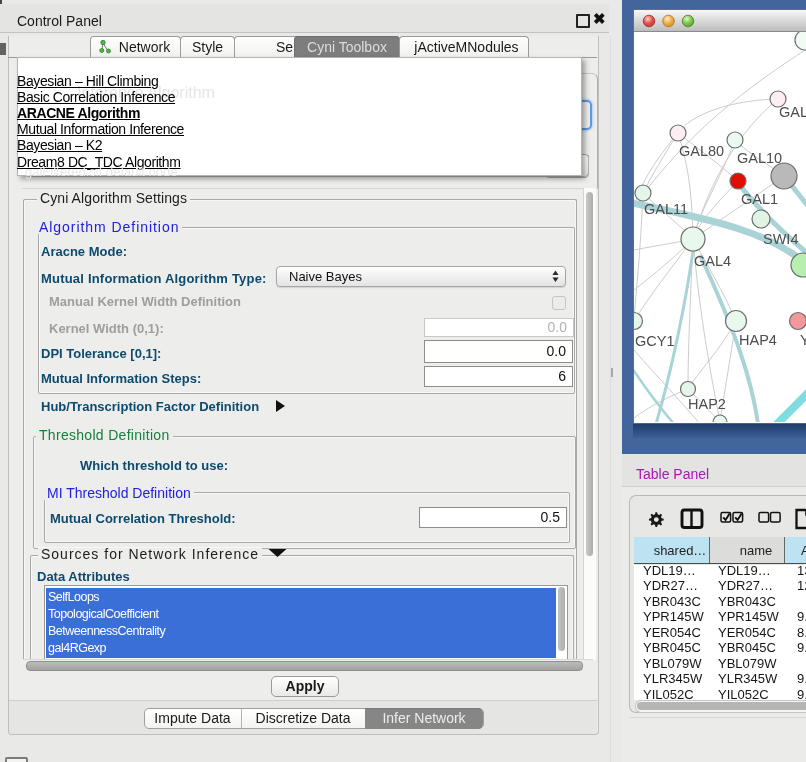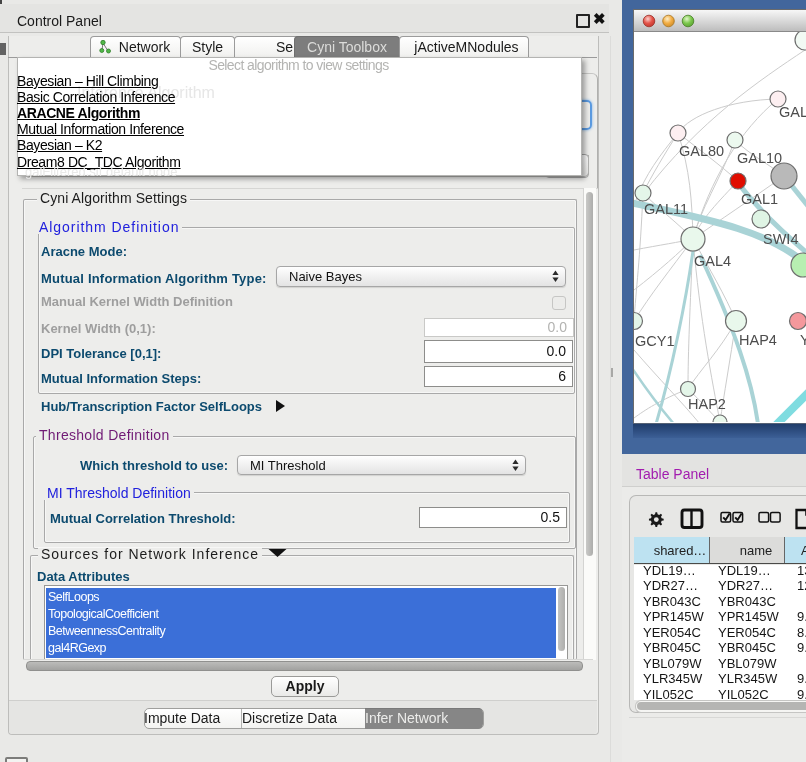--- a/index.html
+++ b/index.html
@@ -1,32 +1,32 @@
 <!DOCTYPE html>
 <html><head>
 <meta charset="utf-8">
 <style>
 html,body{margin:0;padding:0;}
 #app{position:relative;width:806px;height:762px;background:#e9e9e7;overflow:hidden;
   font-family:"Liberation Sans",sans-serif;font-size:13px;color:#111;}
 .abs{position:absolute;}
 .lbl{position:absolute;font-weight:bold;color:#0c4a6e;white-space:nowrap;}
-.glbl{position:absolute;font-weight:bold;color:#9e9e9e;white-space:nowrap;}
+.glbl{position:absolute;font-weight:bold;color:#9e9e9e;white-space:nowrap;margin-left:8px;}
 .combo{position:absolute;border:1px solid #a6a6a6;border-radius:4px;
   background:linear-gradient(#ffffff,#f2f2f2 45%,#e3e3e3);box-shadow:0 1px 1px rgba(0,0,0,0.12);}
 .combo .ct{position:absolute;left:12px;top:3px;color:#111;line-height:14px;}
 .combo .ar{position:absolute;right:4px;top:1px;height:16px;}
 .tfield{position:absolute;background:#fff;border:1px solid #999;color:#111;text-align:right;padding-right:6px;}
 .group{position:absolute;border:1px solid #a9a9a9;border-radius:2px;box-shadow:inset 0 0 0 1px rgba(255,255,255,0.55);}
 .gtitle{position:absolute;background:#ededeb;padding:0 3px;white-space:nowrap;line-height:13px;}
 .tab{position:absolute;top:36px;height:21px;border:1px solid #9b9b9b;border-bottom:none;
   border-radius:4px 4px 0 0;background:linear-gradient(#ffffff,#f0f0ee);
   text-align:center;line-height:21px;font-size:14px;color:#1a1a1a;}
 .seg{position:absolute;top:708px;height:19px;border:1px solid #a2a2a2;
-  background:linear-gradient(#ffffff,#f3f3f1);text-align:left;line-height:21px;font-size:14px;color:#1a1a1a;}
+  background:linear-gradient(#ffffff,#f3f3f1);text-align:center;line-height:21px;font-size:14px;color:#1a1a1a;}
 .prow{white-space:nowrap;position:absolute;left:17px;color:#000;line-height:16px;letter-spacing:-0.4px;text-decoration:underline;}
 </style>
 </head>
 <body>
 <div id="app">
 
 <div class="abs" style="left:0;top:4px;width:609px;height:28px;background:#e4e4e2;border-bottom:1px solid #c2c2c0;"></div>
 <div class="abs" style="left:17px;top:13px;font-size:14px;color:#1a1a1a;">Control Panel</div>
 <div class="abs" style="left:576px;top:14px;width:10px;height:10px;border:2px solid #222;border-radius:1px;"></div>
 <div class="abs" style="left:593px;top:10px;font-size:15px;font-weight:bold;color:#111;">✖</div>
@@ -49,21 +49,20 @@
 </svg>
 
 <div class="abs" style="left:560px;top:73px;width:37px;height:115px;border-top:1px solid #c6c6c4;border-right:1px solid #b0b0ae;border-radius:0 6px 0 0;"></div>
 <div class="abs" style="left:545px;top:100px;width:43px;height:26px;border:2px solid #5b9ae0;border-radius:5px;box-shadow:0 0 3px #79b0e8;"></div>
 <div class="abs" style="left:545px;top:154px;width:42px;height:22px;border:1px solid #a6a6a6;border-radius:4px;background:linear-gradient(#fdfdfd,#e9e9e7);"></div>
 <div class="abs" style="left:26px;top:155px;width:561px;height:21px;border:1px solid #b3b3b1;border-top:none;border-radius:0 0 5px 5px;"></div>
 
 <div class="abs" style="left:22px;top:188px;width:576px;height:472px;border-top:1px solid #d6d6d4;"></div>
 
 <div class="abs" style="left:17px;top:57px;width:563px;height:117px;background:#fff;border:1px solid #b4b4b2;box-shadow:3px 3px 5px rgba(0,0,0,0.35);"></div>
-<div class="abs" style="left:17px;top:56.5px;width:563px;text-align:center;color:#b4b4b2;font-size:14px;letter-spacing:-0.6px;">Select algorithm to view settings</div>
 <div class="abs" style="left:77px;top:84px;font-size:16px;color:#e6e6e6;">Inference Algorithm</div>
 <div class="prow" style="top:73px;font-size:14px;">Bayesian – Hill Climbing</div>
 <div class="prow" style="top:89px;font-size:14px;">Basic Correlation Inference</div>
 <div class="prow" style="top:105px;font-size:14px;font-weight:bold;">ARACNE Algorithm</div>
 <div class="prow" style="top:121px;font-size:14px;">Mutual Information Inference</div>
 <div class="prow" style="top:137px;font-size:14px;">Bayesian – K2</div>
 <div class="prow" style="top:153.5px;font-size:14px;">Dream8 DC_TDC Algorithm</div>
 <div class="abs" style="left:25px;top:164px;font-size:13px;color:#e9e9e8;white-space:nowrap;">galFiltered.sif default node</div>
 
 <div class="group" style="left:23px;top:199px;width:552px;height:460px;border-bottom:none;"></div>
@@ -87,36 +86,29 @@
 
 <div class="glbl" style="left:41px;top:321px;">Kernel Width (0,1):</div>
 <div class="tfield" style="left:424px;top:318px;width:142px;height:17px;border-color:#c9c9c7;color:#b3b3b1;line-height:17px;font-size:14px;">0.0</div>
 
 <div class="lbl" style="left:41px;top:346px;">DPI Tolerance [0,1]:</div>
 <div class="tfield" style="left:424px;top:340px;width:141px;height:21px;border-color:#8d8d8b;line-height:21px;font-size:14px;">0.0</div>
 
 <div class="lbl" style="left:41px;top:371px;">Mutual Information Steps:</div>
 <div class="tfield" style="left:424px;top:366px;width:141px;height:19px;border-color:#8d8d8b;line-height:19px;font-size:14px;">6</div>
 
-<div class="lbl" style="left:41px;top:399px;">Hub/Transcription Factor SelfLoops</div>
+<div class="lbl" style="left:41px;top:399px;">Hub/Transcription Factor Definition</div>
 <svg class="abs" style="left:274px;top:399px;" width="12" height="14">
       <path d="M2 1 L11 7 L2 13 Z" fill="#111"></path>
     </svg>
 
 <div class="group" style="left:33px;top:436px;width:541px;height:111px;"></div>
-<div class="gtitle" style="left:36px;top:429px;color:#701a75;font-size:14px;letter-spacing:0.3px;">Threshold Definition</div>
+<div class="gtitle" style="left:36px;top:429px;color:#15803d;font-size:14px;letter-spacing:0.3px;">Threshold Definition</div>
 
 <div class="lbl" style="left:80px;top:458px;">Which threshold to use:</div>
-<div class="combo" style="left:237px;top:455px;width:287px;height:18px;">
-      <span class="ct">MI Threshold</span>
-      <svg class="ar" width="11" height="16" viewBox="0 0 11 16">
-        <path d="M5.5 2.5 L8.6 7 L2.4 7 Z" fill="#2a2a2a"></path>
-        <path d="M5.5 14 L8.6 9.5 L2.4 9.5 Z" fill="#2a2a2a"></path>
-      </svg>
-    </div>
 
 <div class="group" style="left:44px;top:492px;width:524px;height:49px;"></div>
 <div class="gtitle" style="left:44px;top:486.5px;color:#2121dd;font-size:14px;">MI Threshold Definition</div>
 <div class="lbl" style="left:50px;top:511px;">Mutual Correlation Threshold:</div>
 <div class="tfield" style="left:419px;top:507px;width:140px;height:19px;border-color:#8d8d8b;line-height:19px;font-size:14px;">0.5</div>
 
 <div class="group" style="left:30px;top:555px;width:542px;height:107px;border-bottom:none;"></div>
 <div class="gtitle" style="left:38px;top:547.5px;color:#1c1c1c;font-size:14px;letter-spacing:1px;">Sources for Network Inference</div>
 <svg class="abs" style="left:267px;top:548px;" width="21" height="10">
       <path d="M1.5 1 L19.5 1 L10.5 9 Z" fill="#111"></path>

